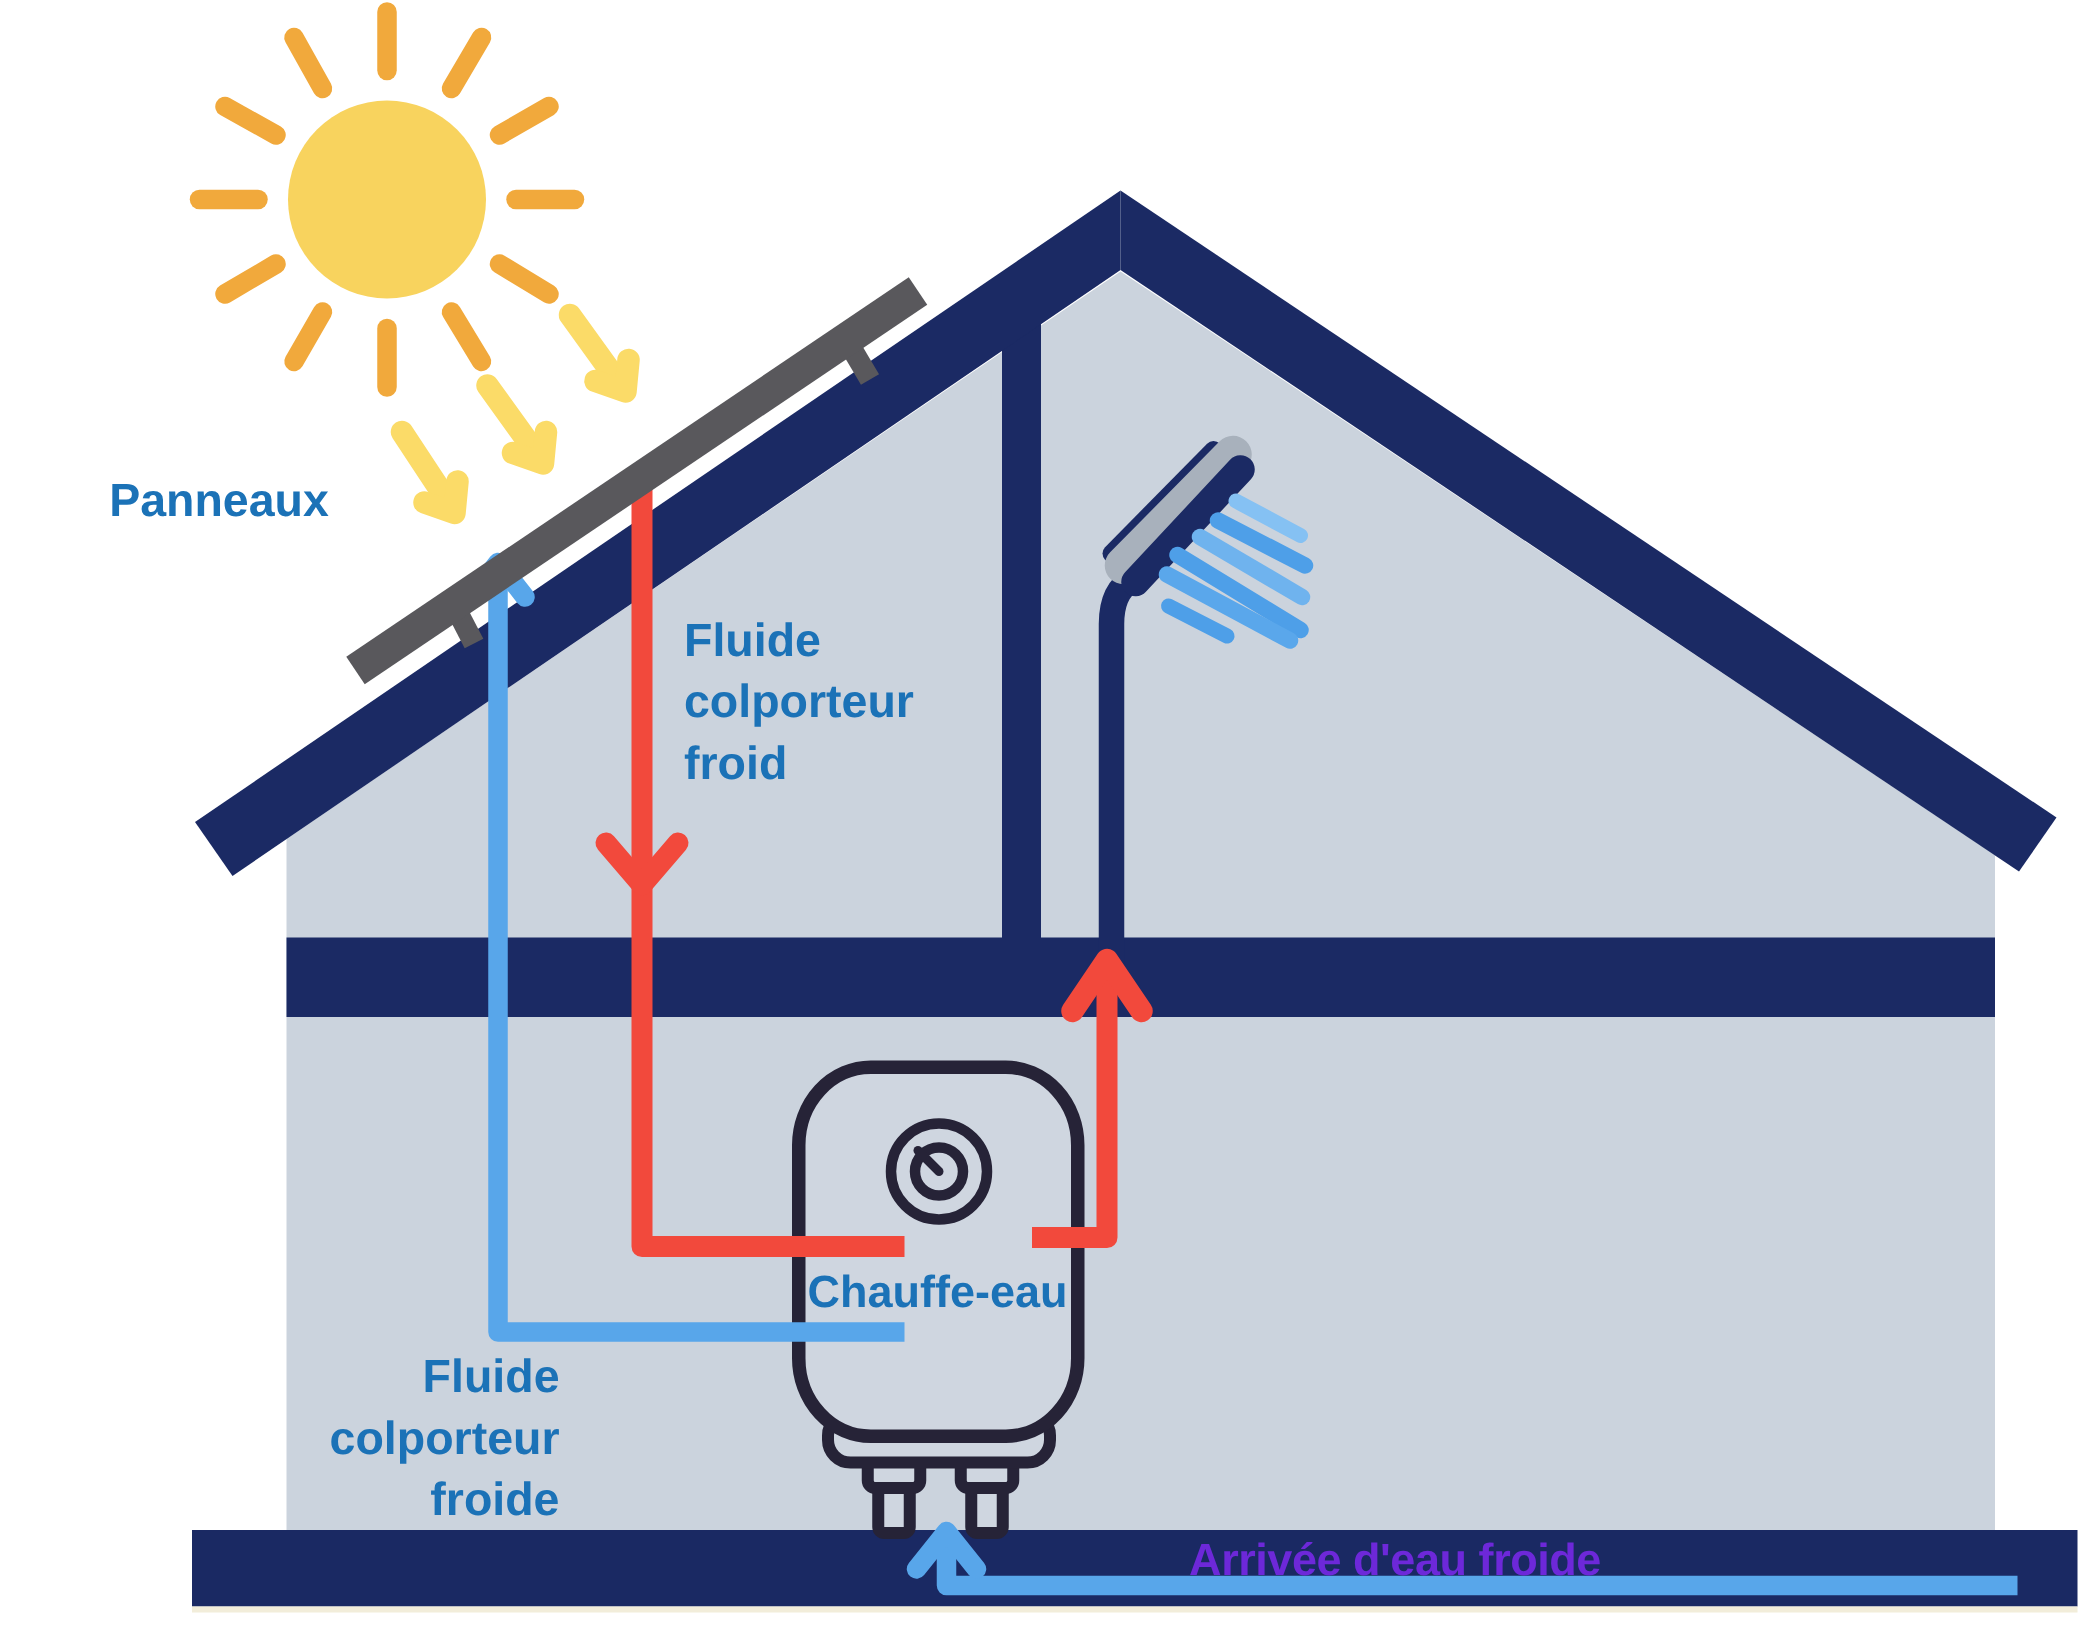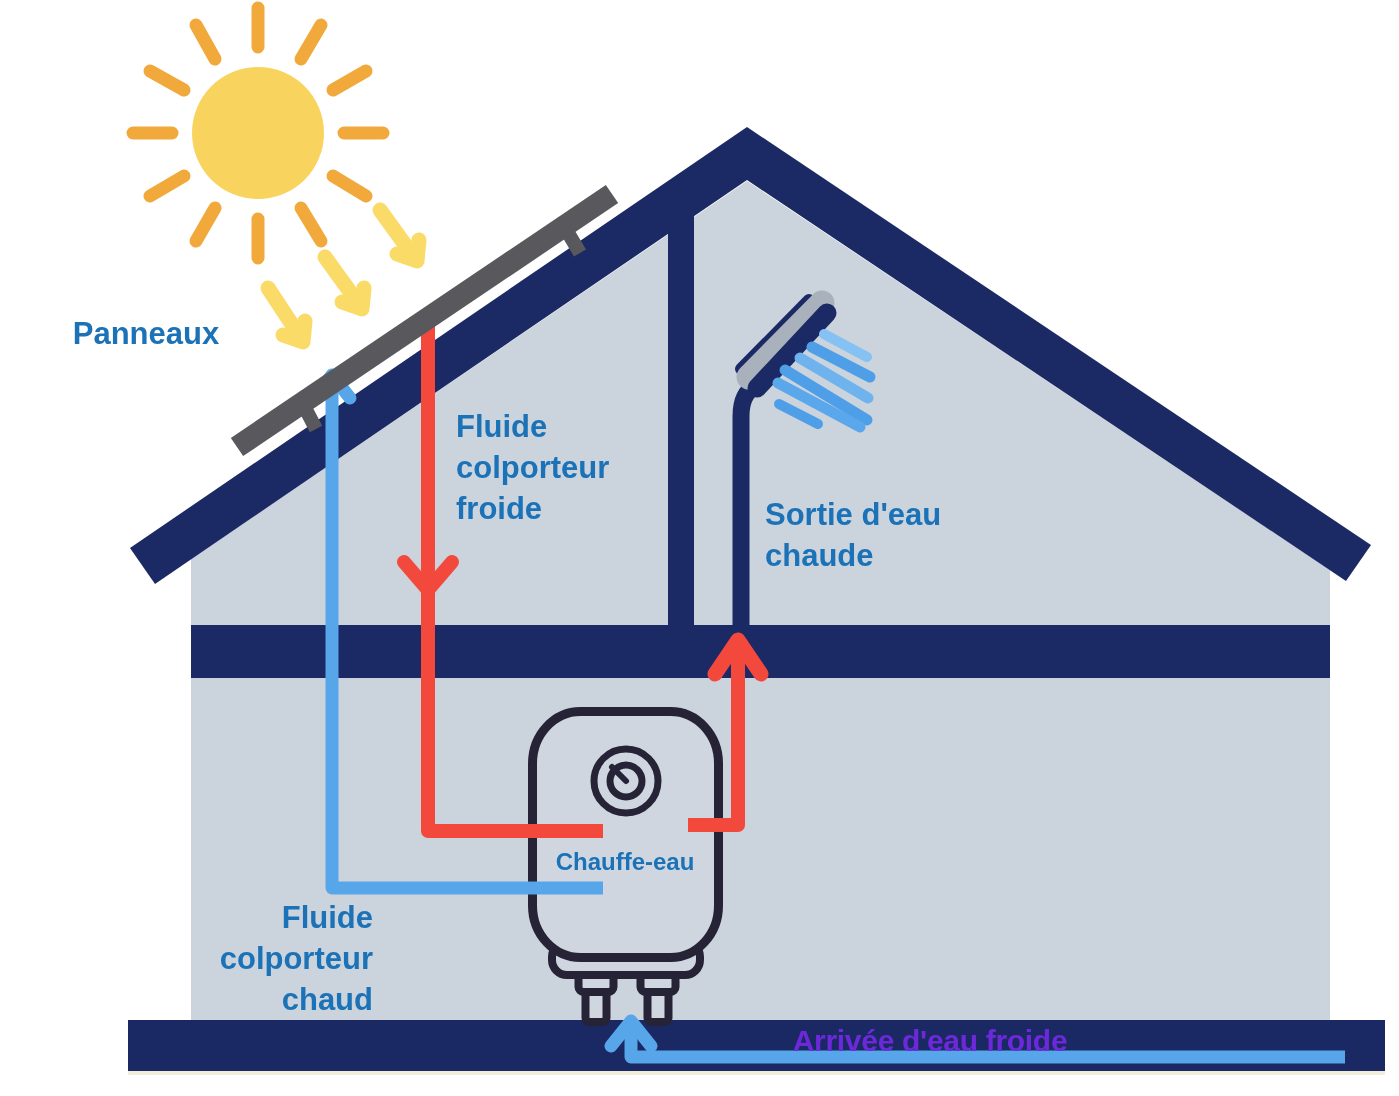--- a/index.html
+++ b/index.html
@@ -5,21 +5,21 @@
   html,body{margin:0;padding:0;background:#ffffff;}
   body{width:1399px;height:1096px;position:relative;overflow:hidden;
        font-family:"Liberation Sans", sans-serif;}
   #stage{position:absolute;left:0;top:0;width:1365px;height:1096px;}
   svg{position:absolute;left:0;top:0;}
   .lbl{position:absolute;font-weight:700;color:#1B72B7;font-size:31px;line-height:41px;}
   .lbl span{display:block;}
   .lbl-panneaux{left:35px;top:314px;width:222px;text-align:center;line-height:39px;}
   .lbl-hotfluid{left:456px;top:406px;text-align:left;}
   .lbl-sortie{left:765px;top:494px;text-align:left;}
-  .lbl-chauffe{left:530px;top:841px;width:190px;text-align:center;font-size:24px;}
+  .lbl-chauffe{left:530px;top:841px;width:190px;text-align:center;font-size:30px;}
   .lbl-coldfluid{left:170px;top:897px;width:203px;text-align:right;}
   .lbl-arrivee{left:770px;top:1024px;width:320px;text-align:center;color:#6d28d9;
                font-size:30px;line-height:34px;letter-spacing:-0.3px;}
 </style>
 </head>
 <body>
 
 <div id="stage">
 
 <svg width="1399" height="1096" viewBox="0 0 1399 1096">
@@ -121,35 +121,31 @@
 
 </svg>
 
 <div class="lbl lbl-panneaux">
   <span>Panneaux</span>
 </div>
 
 <div class="lbl lbl-hotfluid">
   <span>Fluide</span>
   <span>colporteur</span>
-  <span>froide</span>
+  <span>froid</span>
 </div>
 
-<div class="lbl lbl-sortie">
-  <span>Sortie d'eau</span>
-  <span>chaude</span>
-</div>
 
 <div class="lbl lbl-chauffe">
   <span>Chauffe-eau</span>
 </div>
 
 <div class="lbl lbl-coldfluid">
   <span>Fluide</span>
   <span>colporteur</span>
-  <span>chaud</span>
+  <span>froide</span>
 </div>
 
 <div class="lbl lbl-arrivee">
   <span>Arrivée d'eau froide</span>
 </div>
 
 </div>
 
 </body></html>

